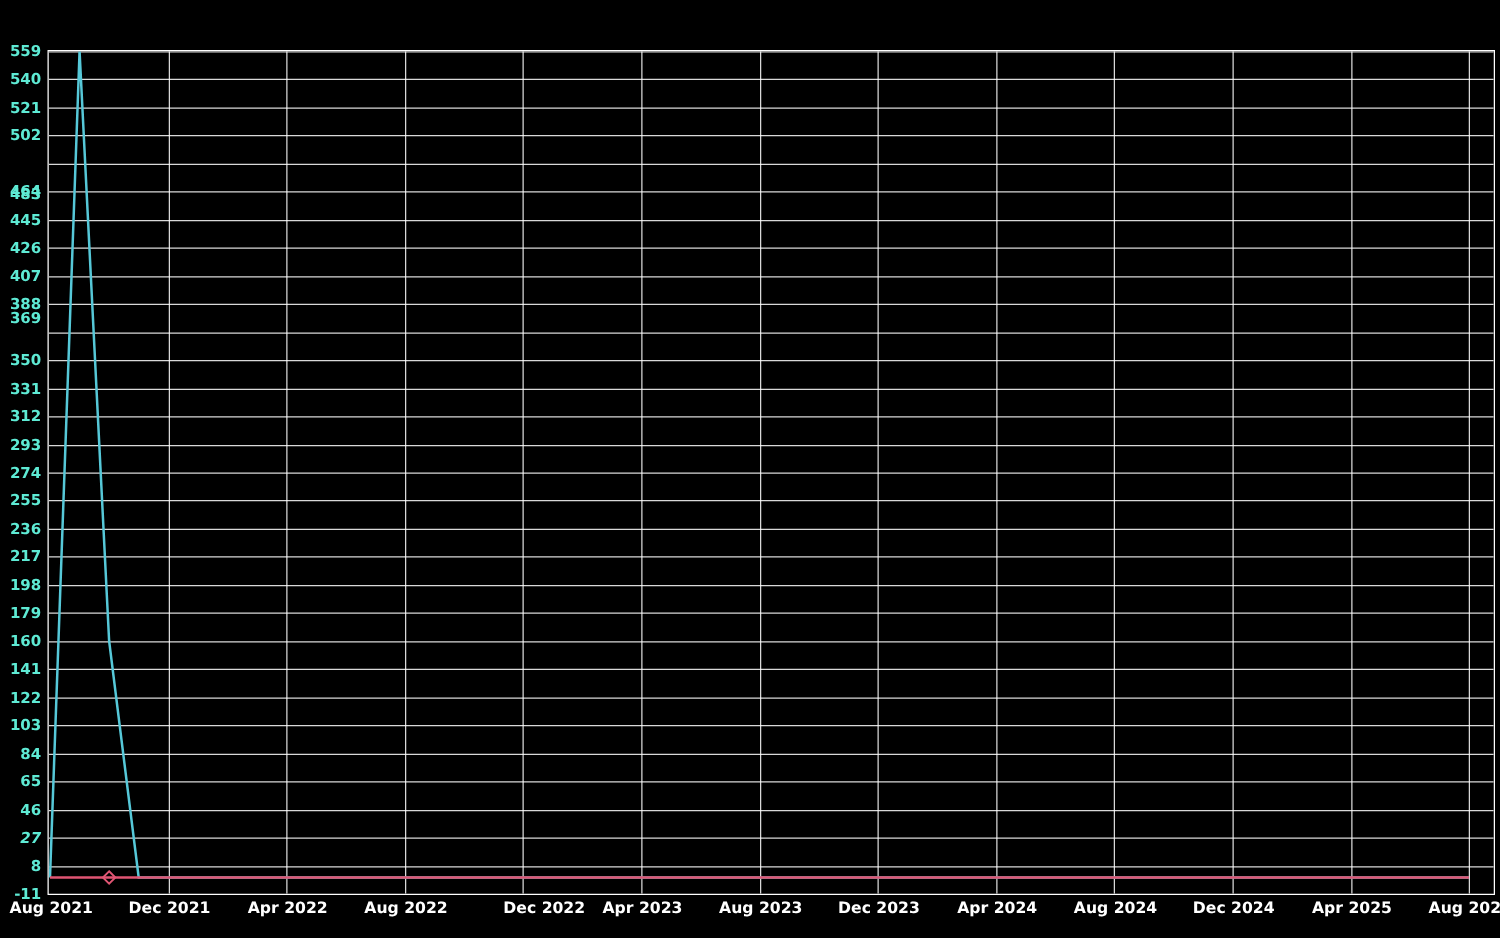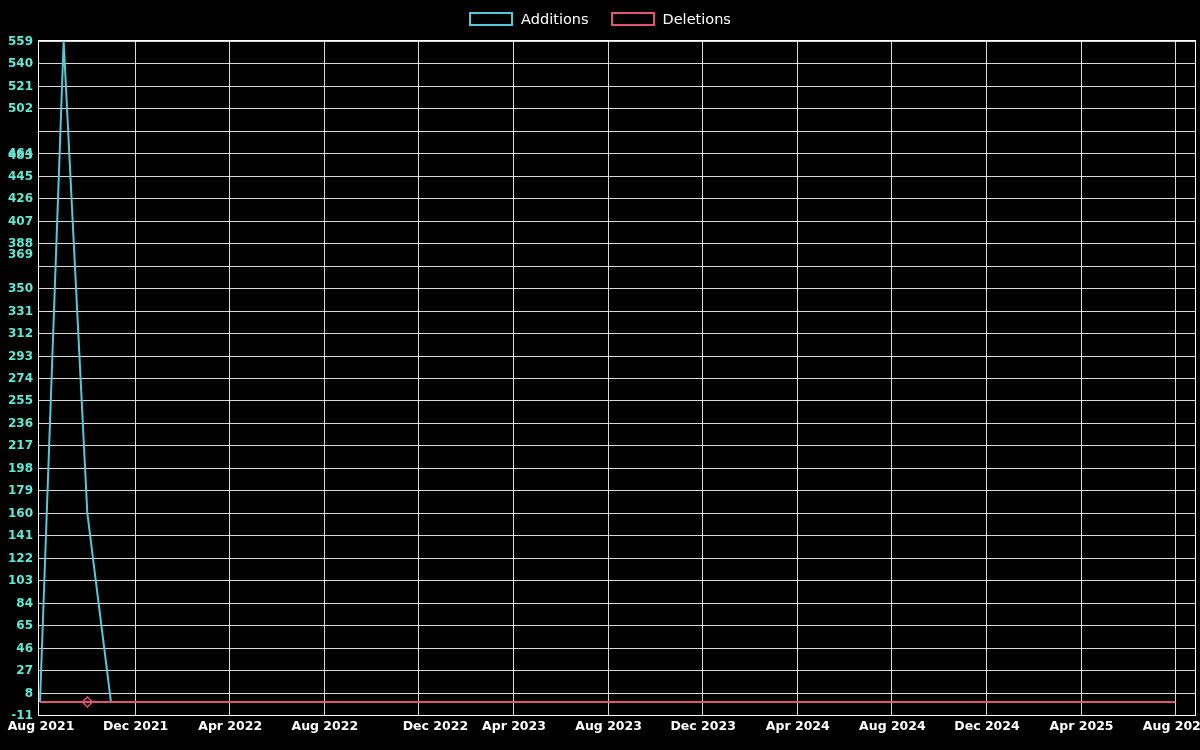--- a/index.html
+++ b/index.html
@@ -127,30 +127,20 @@
     transform: translateX(-50%);
     white-space: nowrap;
     line-height: 16px;
   }
 </style>
 </head>
 <body>
 
 <div id="chart-root">
 
-  <div class="legend">
-    <div class="legend-entry">
-      <span class="legend-swatch"></span>
-      <span class="legend-label">Additions</span>
-    </div>
-    <div class="legend-entry">
-      <span class="legend-swatch deletions"></span>
-      <span class="legend-label">Deletions</span>
-    </div>
-  </div>
 
   <div class="y-axis">
       <div class="y-tick" style="top: 1px;">559</div>
       <div class="y-tick" style="top: 23.4667px;">540</div>
       <div class="y-tick" style="top: 45.9333px;">521</div>
       <div class="y-tick" style="top: 68.4px;">502</div>
       <div class="y-tick" style="top: 90.8667px; margin-top: 24px;">483</div>
       <div class="y-tick" style="top: 113.333px;">464</div>
       <div class="y-tick" style="top: 135.8px;">445</div>
       <div class="y-tick" style="top: 158.267px;">426</div>
@@ -167,21 +157,21 @@
       <div class="y-tick" style="top: 405.4px;">217</div>
       <div class="y-tick" style="top: 427.867px;">198</div>
       <div class="y-tick" style="top: 450.333px;">179</div>
       <div class="y-tick" style="top: 472.8px;">160</div>
       <div class="y-tick" style="top: 495.267px;">141</div>
       <div class="y-tick" style="top: 517.733px;">122</div>
       <div class="y-tick" style="top: 540.2px;">103</div>
       <div class="y-tick" style="top: 562.667px;">84</div>
       <div class="y-tick" style="top: 585.133px;">65</div>
       <div class="y-tick" style="top: 607.6px;">46</div>
-      <div class="y-tick" style="top: 630.067px;">27</div>
+      <div class="y-tick" style="top: 630.067px; font-style: italic;">27</div>
       <div class="y-tick" style="top: 652.533px;">8</div>
       <div class="y-tick" style="top: 675px; margin-left: 28px;">-11</div>
     </div>
 
   <div class="plot-area">
     <div id="grid-layer">
         <div class="gridline-h" style="top: 0px;"></div>
         <div class="gridline-h" style="top: 22.4667px;"></div>
         <div class="gridline-h" style="top: 44.9333px;"></div>
         <div class="gridline-h" style="top: 67.4px;"></div>

